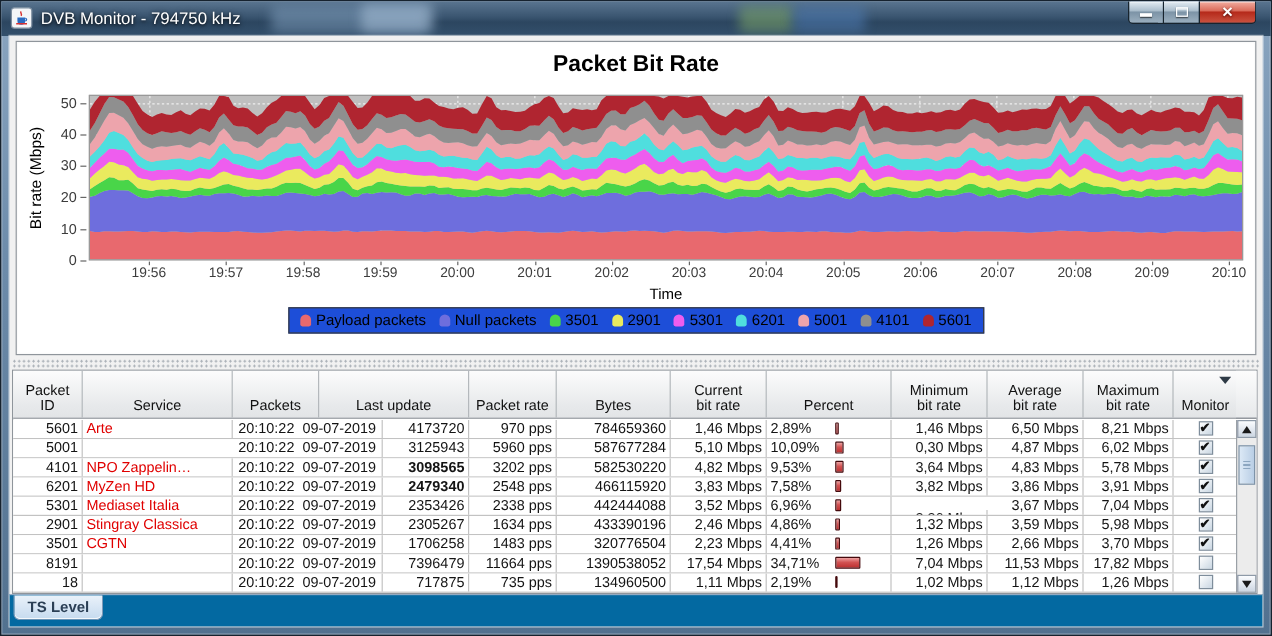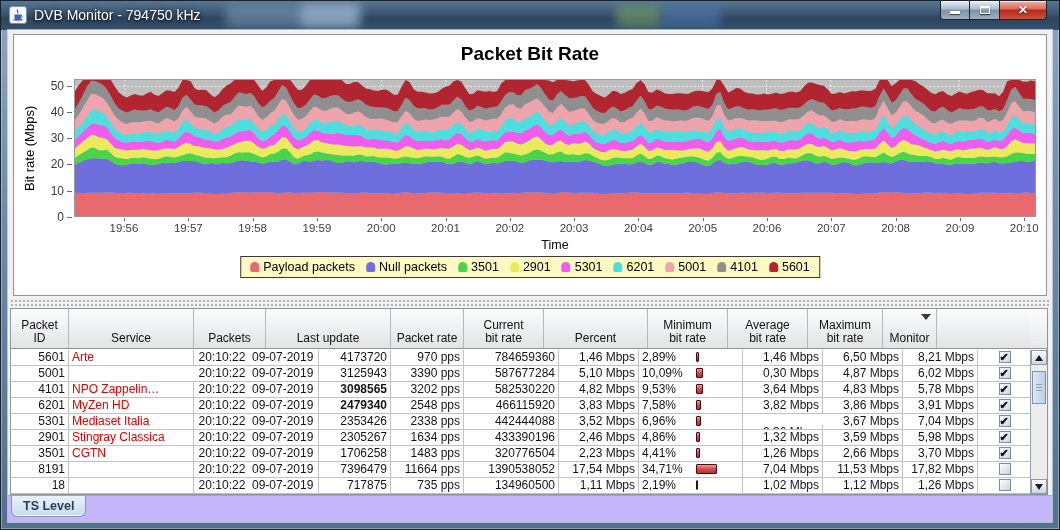--- a/index.html
+++ b/index.html
@@ -45,21 +45,21 @@
   .plot svg { display:block; width:100%; height:100%; }
   .grid { stroke:rgba(255,255,255,.75); stroke-width:1; stroke-dasharray:2,2; }
   .ylabel { position:absolute; left:8px; top:44px; height:138px; width:20px; writing-mode:vertical-rl;
             transform:rotate(180deg); text-align:center; font-size:13px; color:#000; }
   .ytick { position:absolute; width:30px; text-align:right; font-size:12px; color:#3c3c3c; line-height:14px; }
   .ytick::after { content:''; position:absolute; right:-8px; top:7px; width:5px; height:1px; background:#666; }
   .xtick { position:absolute; top:187px; width:46px; margin-left:-23px; text-align:center; font-size:11.5px; color:#3c3c3c; }
   .xtick::before { content:''; position:absolute; top:-4px; left:50%; width:1px; height:3px; background:#666; }
   .xlabel { position:absolute; left:60px; width:962px; top:203px; text-align:center; font-size:12.5px; color:#000; }
   .legend { position:absolute; left:50%; transform:translateX(-50%); top:221px; border:1px solid #3a3a3a;
-            background:#fef9c3; padding:3px 9px; display:flex; gap:11px; align-items:center; white-space:nowrap; }
+            background:#1d4ed8; padding:3px 9px; display:flex; gap:11px; align-items:center; white-space:nowrap; }
   .leg-item { display:flex; align-items:center; gap:4px; font-size:12.5px; color:#000; }
   .leg-marker { width:9px; height:10px; border-radius:5px 5px 2px 2px; }
 
   
   .divider { position:absolute; left:2px; right:2px; top:269px; height:8px;
              background-image:radial-gradient(circle, #9aa2aa 0.8px, transparent 1px); background-size:4px 4px; opacity:.8; }
 
   
   .table-wrap { position:absolute; left:2px; top:278px; width:1038px; height:187px; background:#fff; border:1px solid #8f959b; }
   .thead { position:absolute; left:0; top:0; right:0; height:40px; display:flex;
@@ -89,21 +89,21 @@
   .tri-up { width:0; height:0; border-left:4px solid transparent; border-right:4px solid transparent; border-bottom:6px solid #1a1a1a; }
   .tri-down { width:0; height:0; border-left:4px solid transparent; border-right:4px solid transparent; border-top:6px solid #1a1a1a; }
   .sb-thumb { position:absolute; left:1px; right:1px; top:21px; height:33px; border:1px solid #7e93a8;
               background:linear-gradient(90deg,#dce9f6,#b9cee5); }
   .sb-thumb::after { content:''; position:absolute; left:3px; right:3px; top:12px; height:8px;
               background:repeating-linear-gradient(180deg,#8ca6c0 0 1px, transparent 1px 3px); }
   .hdr-corner { position:absolute; right:0; top:0; width:17px; height:40px;
                 background:linear-gradient(180deg,#fcfcfc,#e7e9eb); border-bottom:1px solid #8f959b; }
 
   
-  .tabbar { position:absolute; left:0; right:0; bottom:0; height:27px; background:#c4b5fd; border-top:1px solid #93abc3; }
+  .tabbar { position:absolute; left:0; right:0; bottom:0; height:27px; background:#0369a1; border-top:1px solid #93abc3; }
   .tab { position:absolute; left:3px; top:0; height:21px; padding:0 11px; display:flex; align-items:center;
          background:linear-gradient(180deg,#eaf2fa,#c6dbef); border:1px solid #7e9ab8; border-top:none;
          border-radius:0 0 6px 6px; box-shadow:inset 0 -1px 0 rgba(255,255,255,.8); }
   .tab span { font-size:12.5px; font-weight:bold; color:#2b3f55; }
 </style>
 </head>
 <body>
 
 <div class="window">
 
@@ -241,20 +241,21 @@
     <div class="divider"></div>
 
     <div class="table-wrap">
       <div class="thead" id="thead">
           <div class="th" style="width: 58px;">Packet
 ID</div>
           <div class="th" style="width: 125px;">Service</div>
           <div class="th" style="width: 72px;">Packets</div>
           <div class="th" style="width: 125px;">Last update</div>
           <div class="th" style="width: 73px;">Packet rate</div>
+          <div class="th" style="width: 95px;">Bytes</div>
           <div class="th" style="width: 80px;">Current
 bit rate</div>
           <div class="th" style="width: 104px;">Percent</div>
           <div class="th" style="width: 80px;">Minimum
 bit rate</div>
           <div class="th" style="width: 80px;">Average
 bit rate</div>
           <div class="th" style="width: 75px;">Maximum
 bit rate</div>
           <div class="th" style="width: 54px;">Monitor<span class="sort-arrow"></span></div>
@@ -273,21 +274,21 @@
             <div class="td c-right" style="width: 80px;">1,46 Mbps</div>
             <div class="td c-right" style="width: 80px;">6,50 Mbps</div>
             <div class="td c-right" style="width: 75px;">8,21 Mbps</div>
             <div class="td c-center" style="width: 54px;"><div class="cbox on"></div></div>
           </div>
           <div class="tr">
             <div class="td c-right" style="width: 58px;">5001</div>
             <div class="td c-left svc" style="width: 125px; margin-top: 44px;">Family7</div>
             <div class="td c-center" style="width: 125px;">20:10:22  09-07-2019</div>
             <div class="td c-right" style="width: 72px;">3125943</div>
-            <div class="td c-right" style="width: 73px;">3390 pps</div>
+            <div class="td c-right" style="width: 73px;">5960 pps</div>
             <div class="td c-right" style="width: 95px;">587677284</div>
             <div class="td c-right" style="width: 80px;">5,10 Mbps</div>
             <div class="td c-left" style="width: 104px;"><span>10,09%</span><div class="pct-bar" style="width: 7px;"></div></div>
             <div class="td c-right" style="width: 80px;">0,30 Mbps</div>
             <div class="td c-right" style="width: 80px;">4,87 Mbps</div>
             <div class="td c-right" style="width: 75px;">6,02 Mbps</div>
             <div class="td c-center" style="width: 54px;"><div class="cbox on"></div></div>
           </div>
           <div class="tr">
             <div class="td c-right" style="width: 58px;">4101</div>

